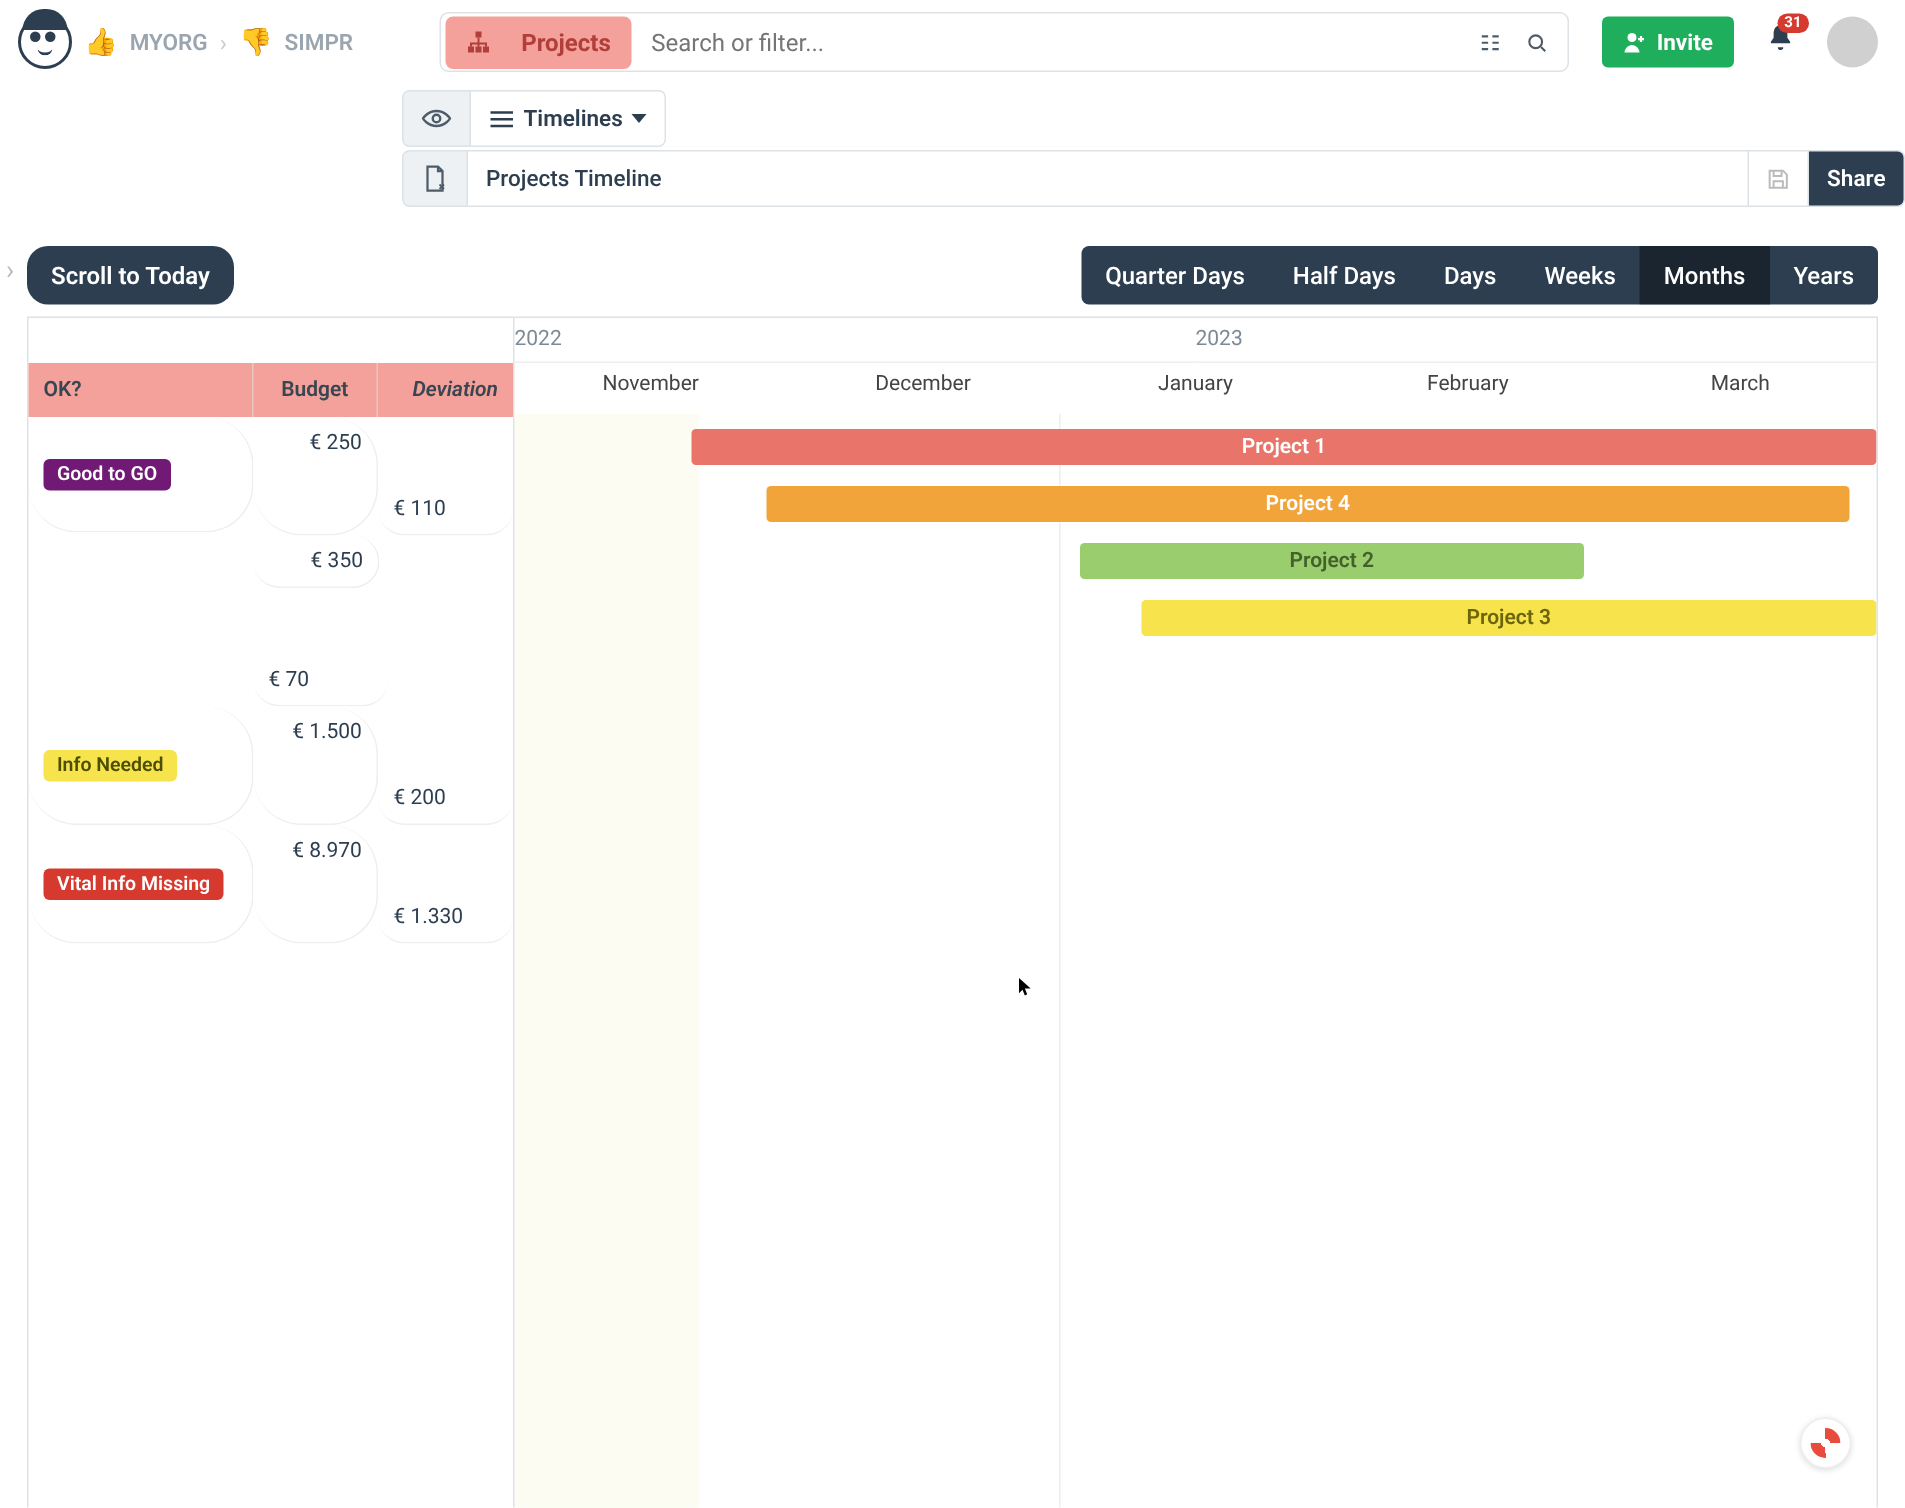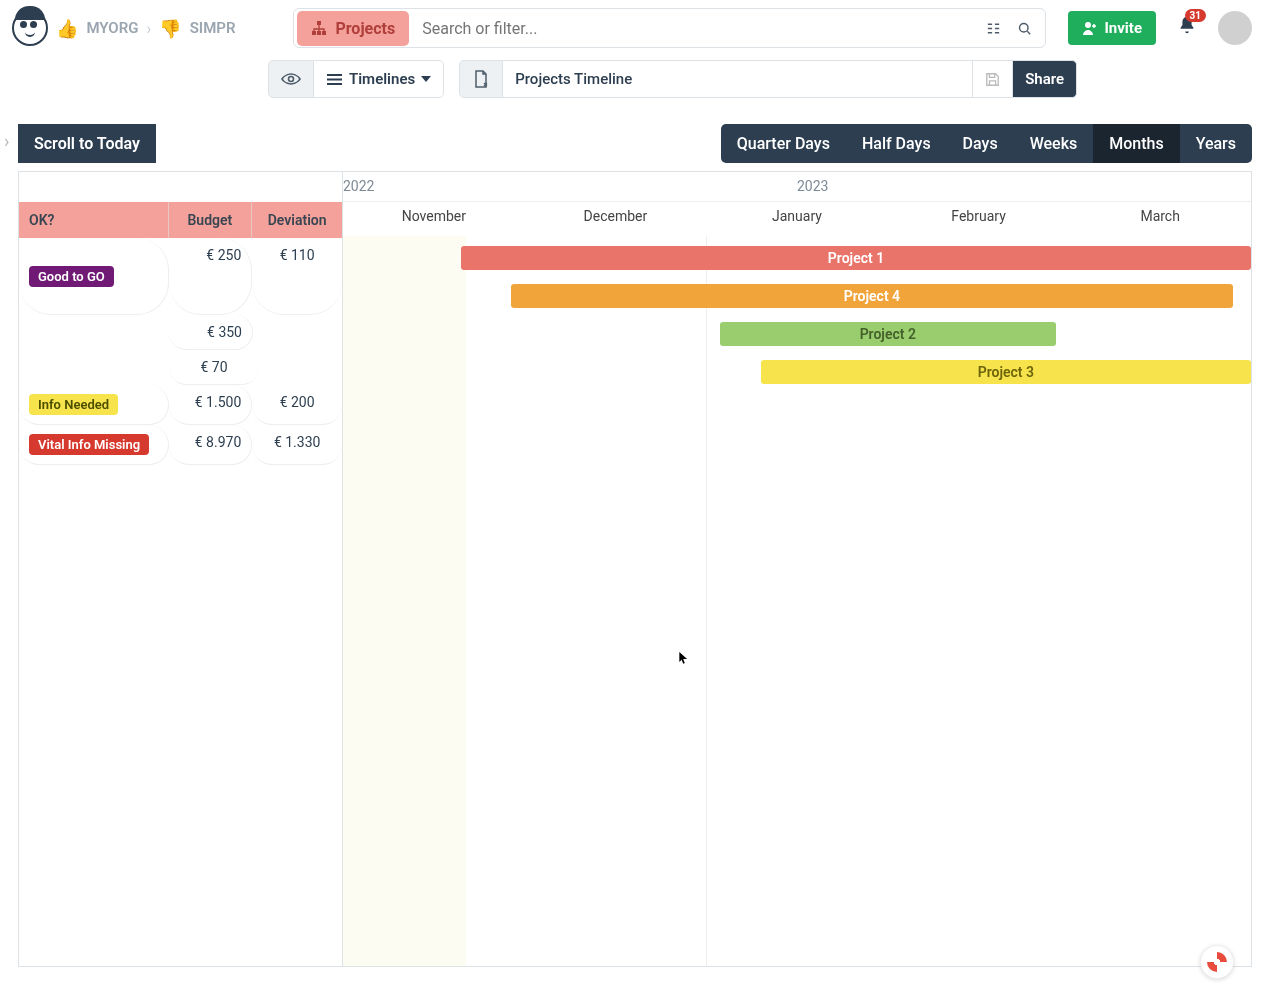--- a/index.html
+++ b/index.html
@@ -11,62 +11,62 @@
   .logo::before { content:""; position:absolute; top:9px; left:6px; width:7px; height:7px; border-radius:50%; background:#2c3e50; box-shadow:10px 0 0 #2c3e50; }
   .logo::after { content:""; position:absolute; bottom:7px; left:50%; transform:translateX(-50%); width:10px; height:4px; border-bottom:2.5px solid #2c3e50; border-radius:0 0 10px 10px; }
   .logo-hair { position:absolute; top:-6px; left:50%; transform:translateX(-50%); width:30px; height:14px; background:#2c3e50; border-radius:15px 15px 0 0; }
 
   .bc-item { display:flex; align-items:center; gap:6px; color:#9aa5af; font-weight:600; font-size:15px; }
   .thumb-up { color:#1fae5b; font-size:18px; }
   .thumb-down { color:#c0392b; font-size:18px; }
   .bc-chev { color:#c6cdd3; }
 
   .searchbox { flex:1; display:flex; align-items:center; border:1px solid #dde2e6; border-radius:6px; height:40px; margin-left:50px;}
-  .proj-btn { display:flex; align-items:center; gap:8px; background:#f3a19a; color:#b03e3a; font-weight:700; font-size:16px; padding:8px 14px; border-radius:5px; margin:3px; }
+  .proj-btn { display:flex; align-items:center; gap:20px; background:#f3a19a; color:#b03e3a; font-weight:700; font-size:16px; padding:8px 14px; border-radius:5px; margin:3px; }
   .searchinput { border:none; flex:1; font-size:16px; color:#888; padding:0 10px; outline:none; }
   .searchright { display:flex; gap:14px; color:#4e5c6a; padding:0 12px; }
   .searchright svg { width:17px; height:17px; }
 
   .invite-btn { background:#1fae5b; color:#fff; font-weight:700; display:flex; align-items:center; gap:6px; padding:8px 14px; border-radius:4px; font-size:15px; margin-left:14px; }
   .bell-wrap { position:relative; margin:0 12px; }
   .bell { width:22px; height:22px; color:#2c3e50; }
   .bell-badge { position:absolute; top:-6px; right:-8px; background:#d63a2f; color:#fff; font-size:10px; font-weight:700; border-radius:8px; padding:1px 5px; }
   .avatar { width:34px; height:34px; border-radius:50%; background:#d0d0d0; margin-right:6px; }
 
   
-  .toolbar { display:flex; gap:15px; padding:4px 0 12px 268px; }
+  .toolbar { display:flex; gap:2px; padding:4px 0 12px 268px;flex-direction:column; }
   .tb-group { display:flex; }
   .tb-btn { border:1px solid #dde2e6; height:38px; display:flex; align-items:center; padding:0 12px; background:#fff; color:#2c3e50; font-weight:600; font-size:15px; }
   .tb-left { border-radius:5px 0 0 5px; background:#eef1f3; }
   .tb-right { border-radius:0 5px 5px 0; border-left:none; gap:6px; }
   .title-field { flex:1 1 auto; width:470px; border-left:none; font-weight:500; }
   .save-btn { background:#fff; border-left:none; color:#bbb; width:40px; justify-content:center;}
   .share-btn { background:#2c3e50; color:#fff; border-left:none; border-radius:0 5px 5px 0; }
   .pagefile-btn { background:#eef1f3; width:44px; justify-content:center; }
   .caret-down { width:0; height:0; border-left:5px solid transparent; border-right:5px solid transparent; border-top:6px solid #2c3e50; }
 
   
   .tlwrap { margin:14px 18px 0 18px; position:relative; }
   .tl-controls { display:flex; justify-content:space-between; margin-bottom:8px; }
-  .scroll-today { background:#2c3e50; color:#fff; padding:10px 16px; border-radius:0; font-weight:600; font-size:16px; }
+  .scroll-today { background:#2c3e50; color:#fff; padding:10px 16px; border-radius:14px; font-weight:600; font-size:16px; }
   .zoom-group { display:flex; background:#2c3e50; border-radius:5px; overflow:hidden; color:#fff; font-size:16px; }
   .zoom-btn { padding:10px 16px; font-weight:500; }
   .zoom-active { background:#1a2530; }
   .expand-tgl { position:absolute; left:-14px; top:6px; color:#bbb; font-size:18px; }
 
   
   .tl-body { border:1px solid #dde2e6; display:flex; }
   .tl-left { width:324px; border-right:1px solid #dde2e6; }
   .thead { display:flex; background:#f3a19a; color:#394652; font-weight:600; }
   .th { border-right:1px solid #e7c6c3; padding:10px; font-size:14px; }
-  .th-ok { width:150px; } .th-bud { width:84px; text-align:center;} .th-dev { width:90px; text-align:center; border-right:none;}
+  .th-ok { width:150px; } .th-bud { width:84px; text-align:center;} .th-dev { width:90px; text-align:right; border-right:none;font-style:italic;}
   .trow { display:flex; }
   .td { border-right:1px solid #eee; border-bottom:1px solid #eee; padding:9px 10px; font-size:14px;border-radius:32px; }
   .td-ok { width:150px; display:flex; align-items:center; }
-  .td-bud { width:84px; text-align:right;} .td-dev { width:90px; text-align:center; border-right:none;}
+  .td-bud { width:84px; text-align:right;} .td-dev { width:90px; text-align:left; border-right:none;margin-top:44px;}
   .pill { display:inline-block; padding:3px 9px; border-radius:4px; font-weight:600; font-size:13px; }
   .pill-green { background:#701a75; color:#fff; } 
   .pill-yellow { background:#f7e34b; color:#4d4d00; } 
   .pill-red { background:#d63a2f; color:#fff; }
   .td-ok .stretch { min-height:60px; display:flex; align-items:center;}
 
   .tl-right { flex:1; position:relative; overflow:hidden; }
   .years-row { display:flex; height:30px; color:#7d8a96; font-size:14px; }
   .years-row div { flex:1; padding-top:6px; border-bottom:1px solid #eee; }
   .months-row { display:flex; height:34px; color:#444; font-size:14px; }

